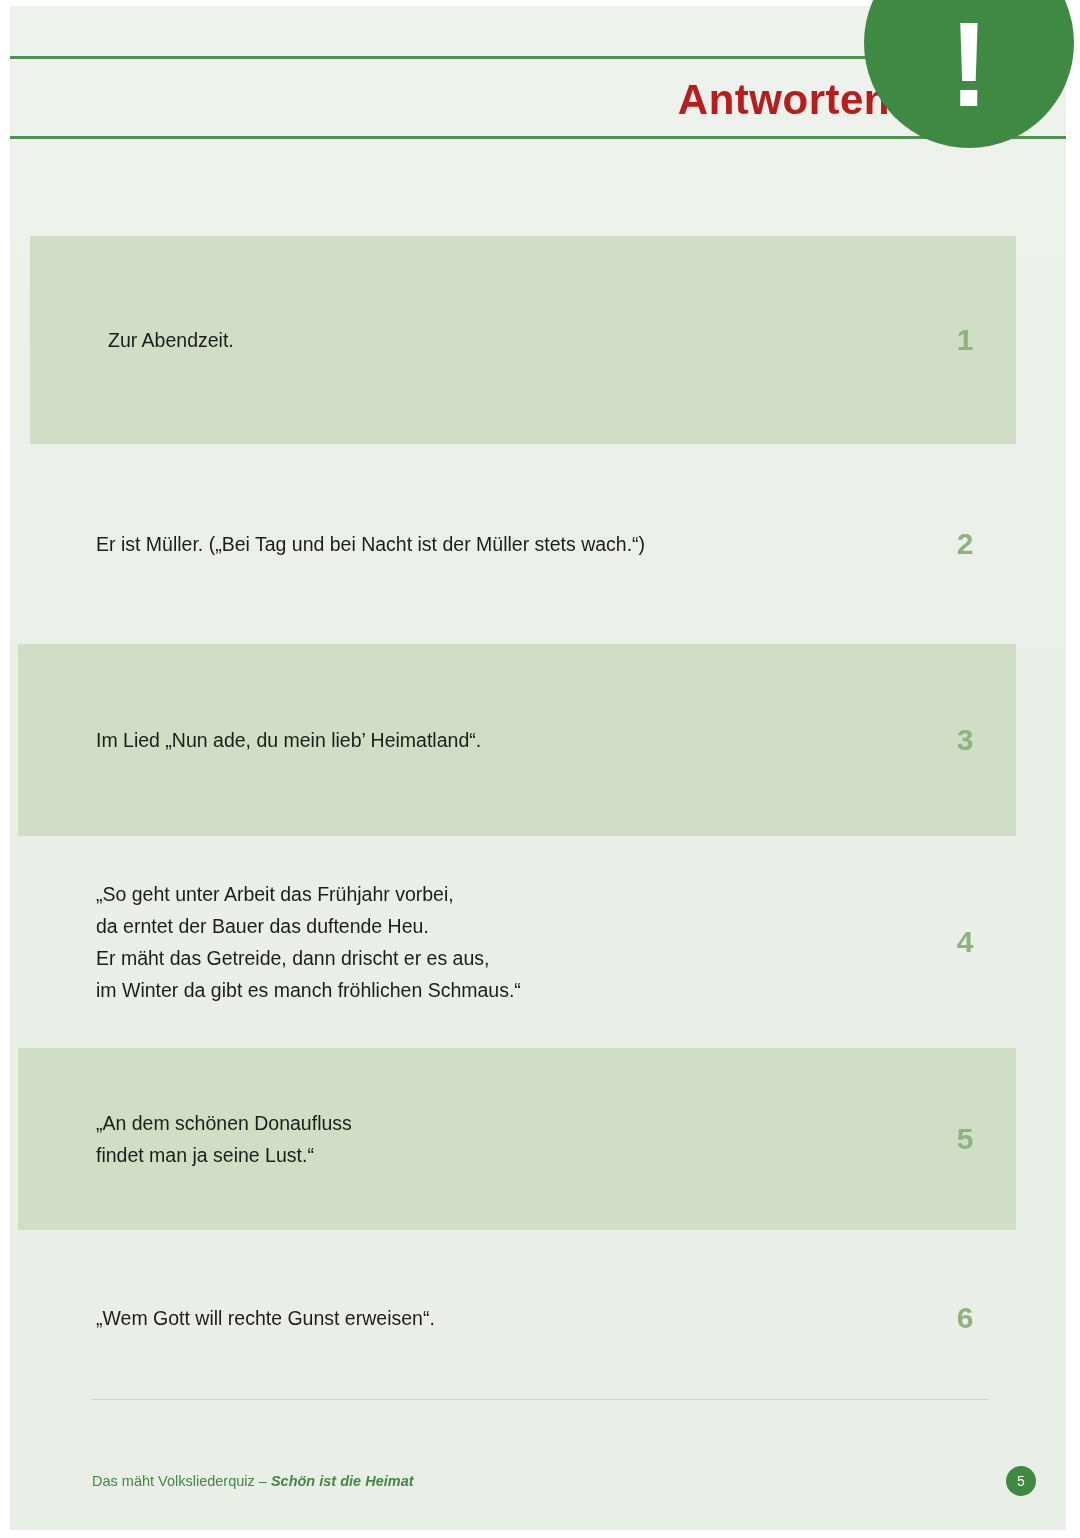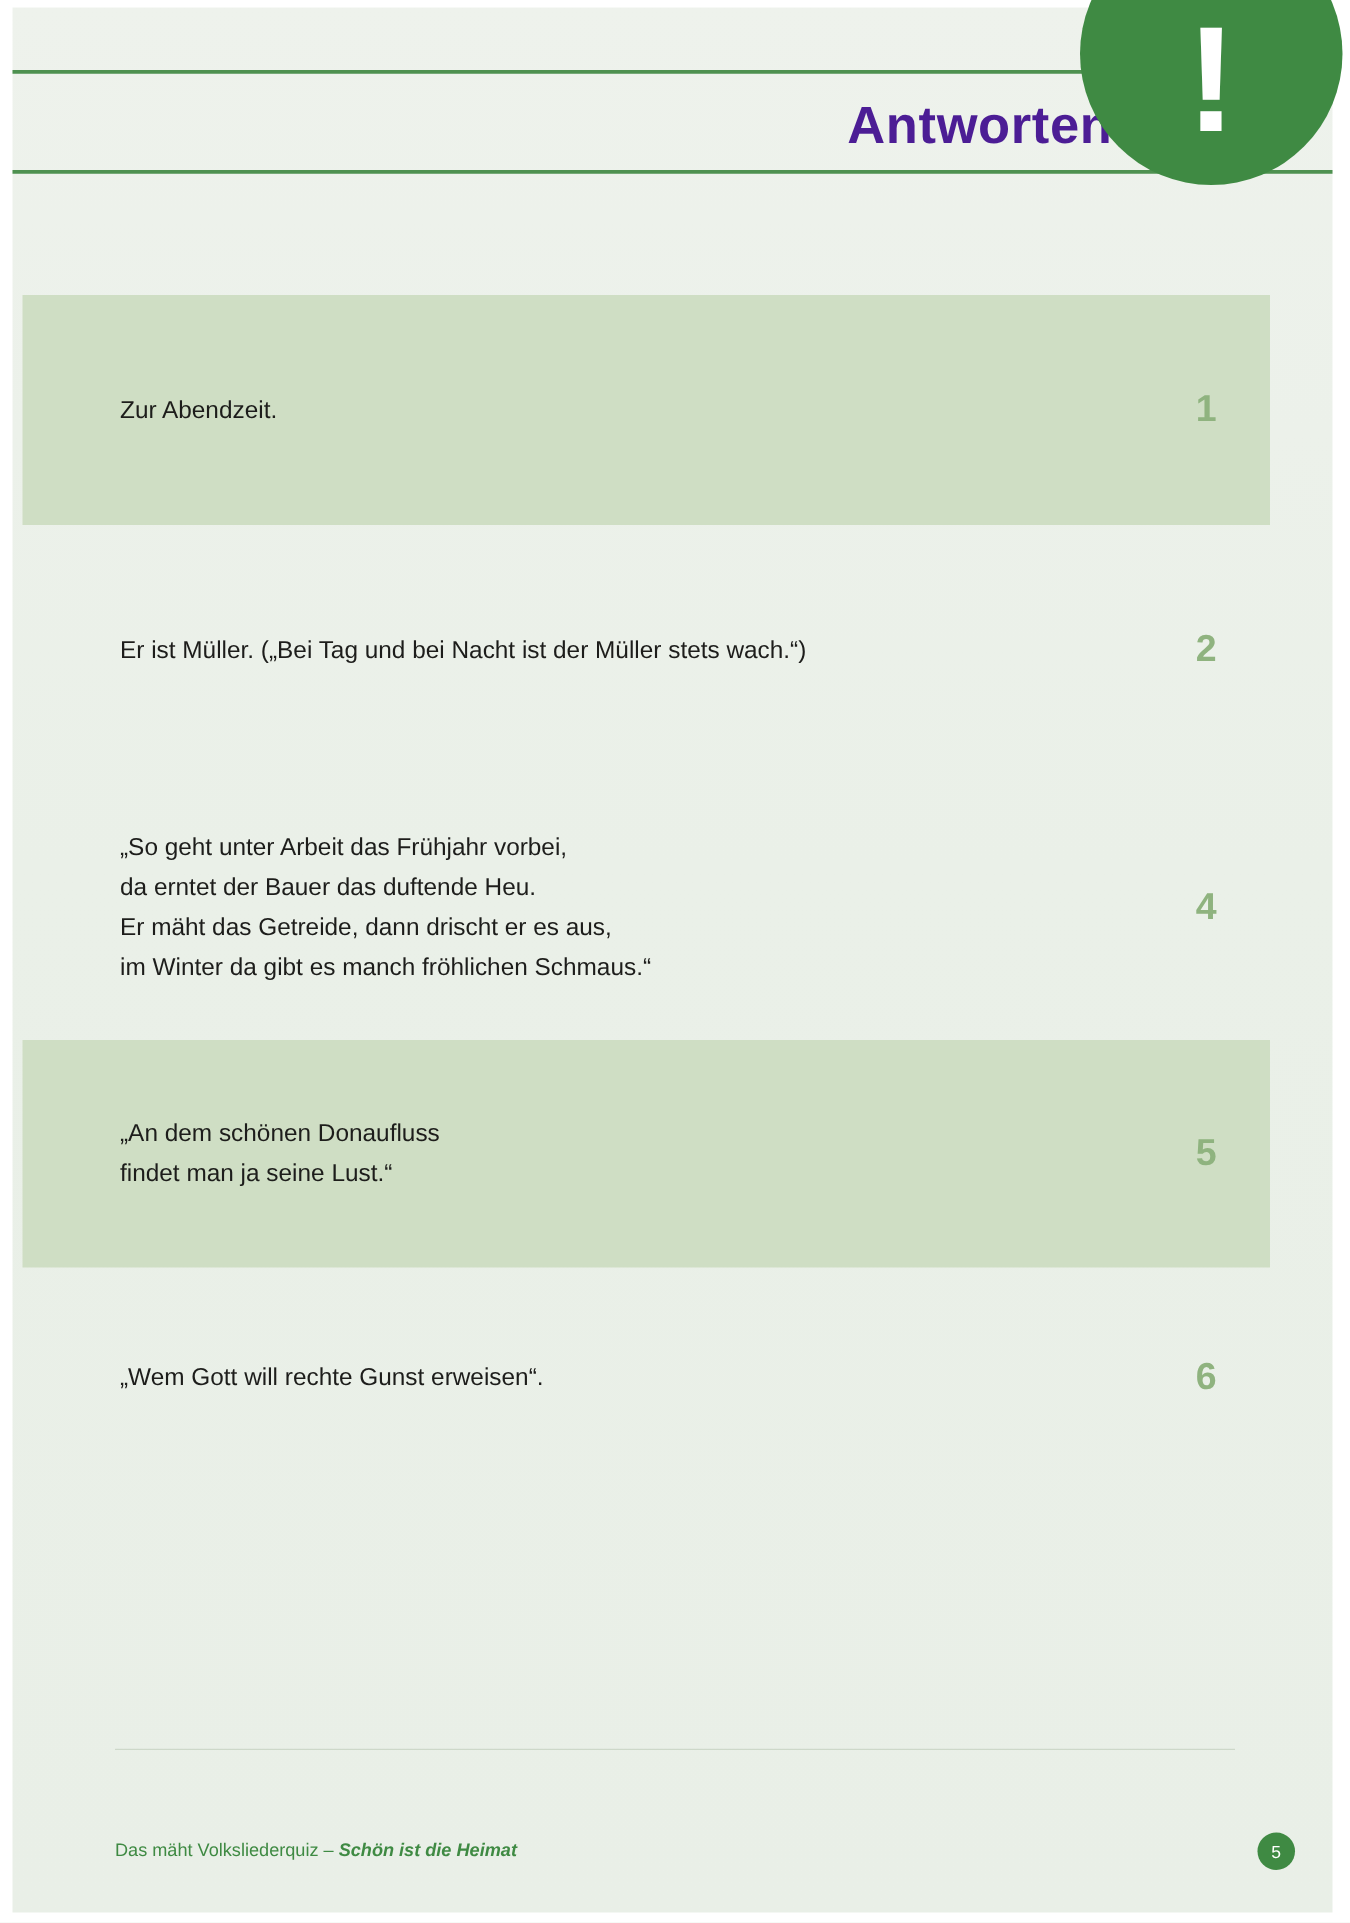--- a/index.html
+++ b/index.html
@@ -68,21 +68,21 @@
   .rule-bottom { top: 136px; }
 
   .header-title {
     position: absolute;
     top: 76px;
     left: 0;
     right: 190px;
     text-align: right;
     font-size: 42px;
     font-weight: bold;
-    color: #4c1d95;
+    color: #b91c1c;
     letter-spacing: 0.5px;
     padding-left: 14px;
   }
 
   
   .badge-circle {
     position: absolute;
     top: -62px;
     right: 6px;
     width: 210px;
@@ -188,30 +188,34 @@
   <div class="rule rule-bottom"></div>
 
   <div class="header-title">Antworten</div>
 
   <div class="badge-circle">
     <span class="mark">!</span>
   </div>
 
   <div class="answers">
 
-    <div class="answer-row shaded" style="height:184px;">
+    <div class="answer-row shaded" style="height:208px;margin-left:12px;">
       <div class="answer-text">Zur Abendzeit.</div>
       <div class="answer-num">1</div>
     </div>
 
     <div class="answer-row plain" style="height:200px;">
       <div class="answer-text">Er ist Müller. („Bei Tag und bei Nacht ist der Müller stets wach.“)</div>
       <div class="answer-num">2</div>
     </div>
 
+    <div class="answer-row shaded" style="height:192px;">
+      <div class="answer-text">Im Lied „Nun ade, du mein lieb’ Heimatland“.</div>
+      <div class="answer-num">3</div>
+    </div>
 
     <div class="answer-row plain" style="height:212px;">
       <div class="answer-text">„So geht unter Arbeit das Frühjahr vorbei,
 da erntet der Bauer das duftende Heu.
 Er mäht das Getreide, dann drischt er es aus,
 im Winter da gibt es manch fröhlichen Schmaus.“</div>
       <div class="answer-num">4</div>
     </div>
 
     <div class="answer-row shaded" style="height:182px;">

